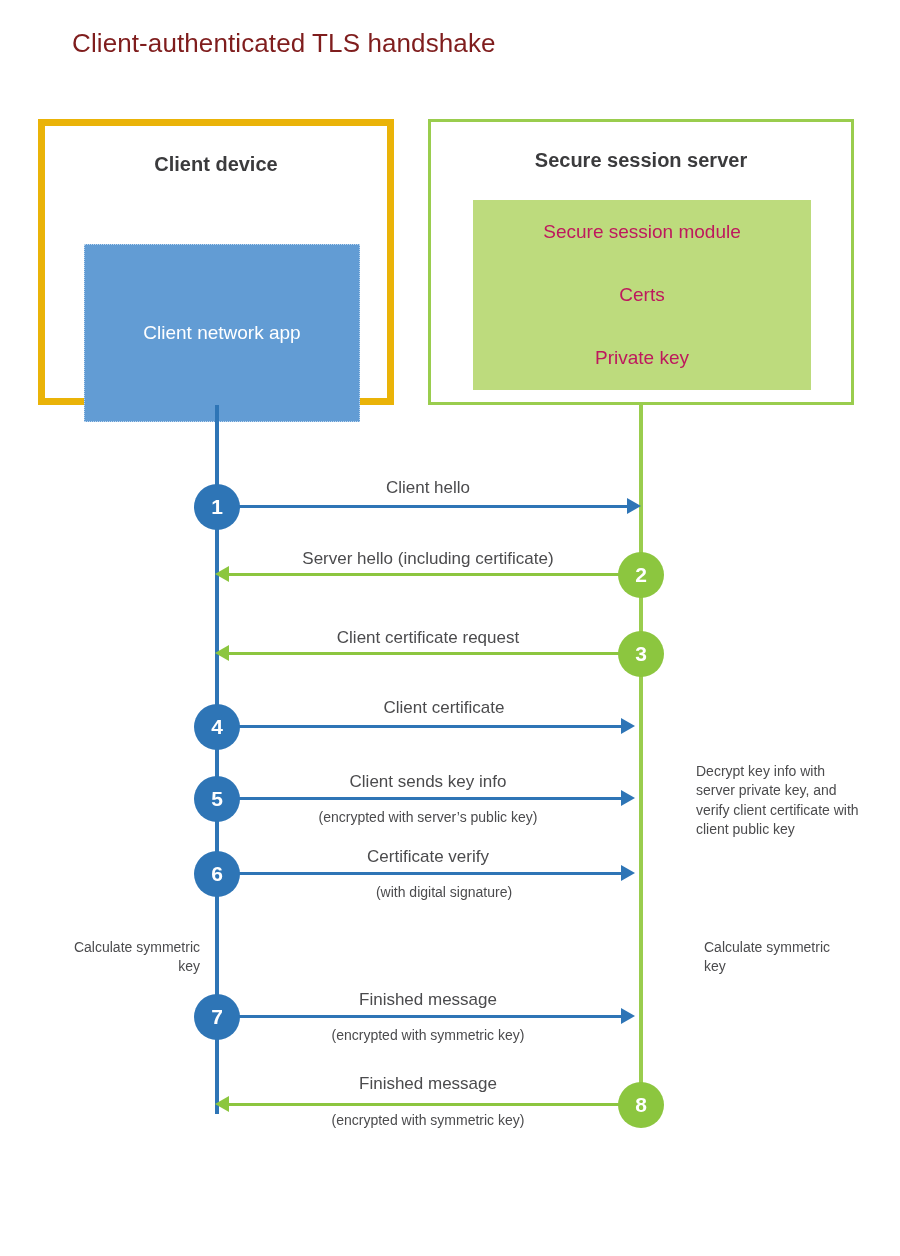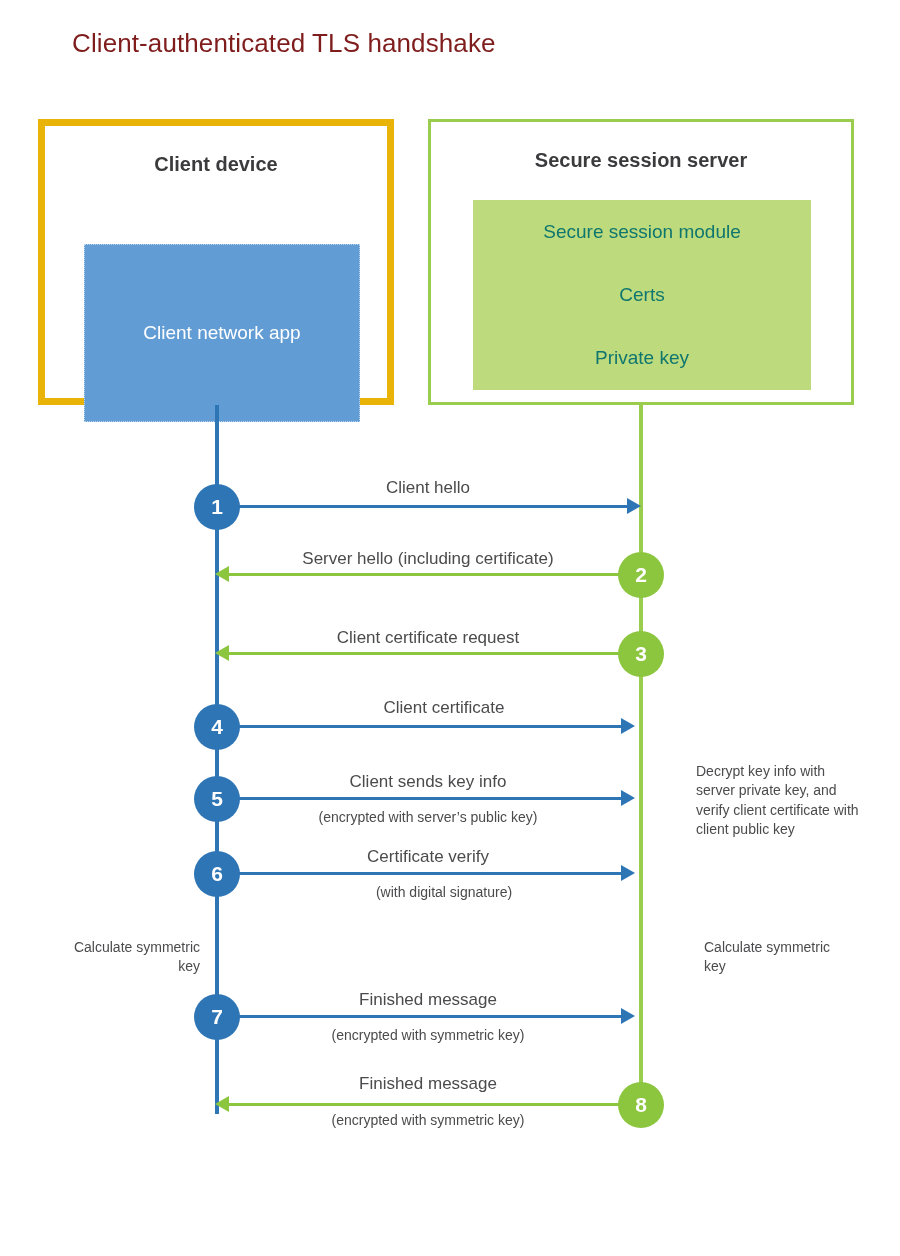--- a/index.html
+++ b/index.html
@@ -89,21 +89,21 @@
   
   .server-bar {
     position: absolute;
     left: 42px;
     width: 338px;
     height: 64px;
     background: #bddb7d;
     display: flex;
     align-items: center;
     justify-content: center;
-    color: #0f766e;
+    color: #be185d;
     font-size: 19px;
     font-weight: 300;
   }
   #server-bar-0 { top: 78px; }
   #server-bar-1 { top: 141px; }
   #server-bar-2 { top: 204px; }
 
   
   .lifeline {
     position: absolute;

